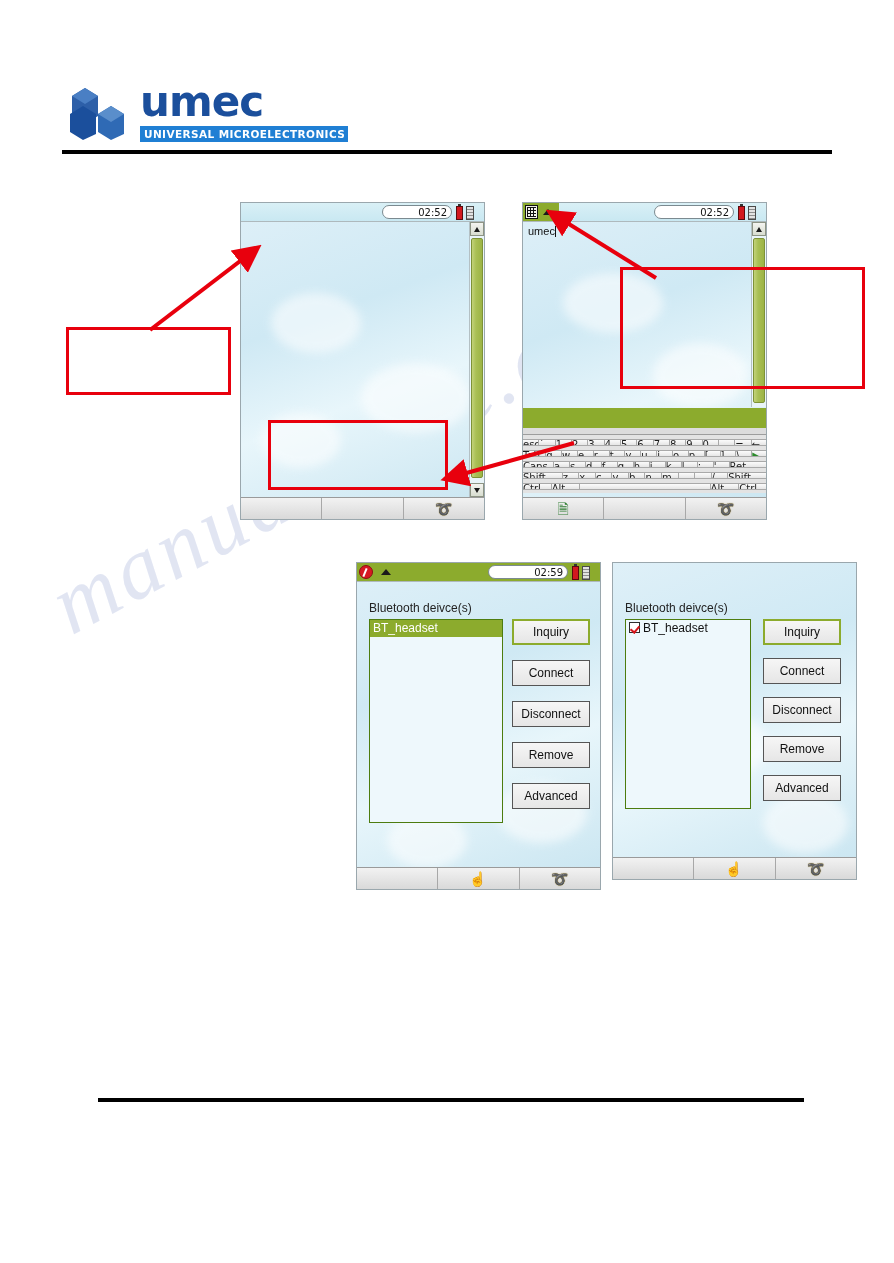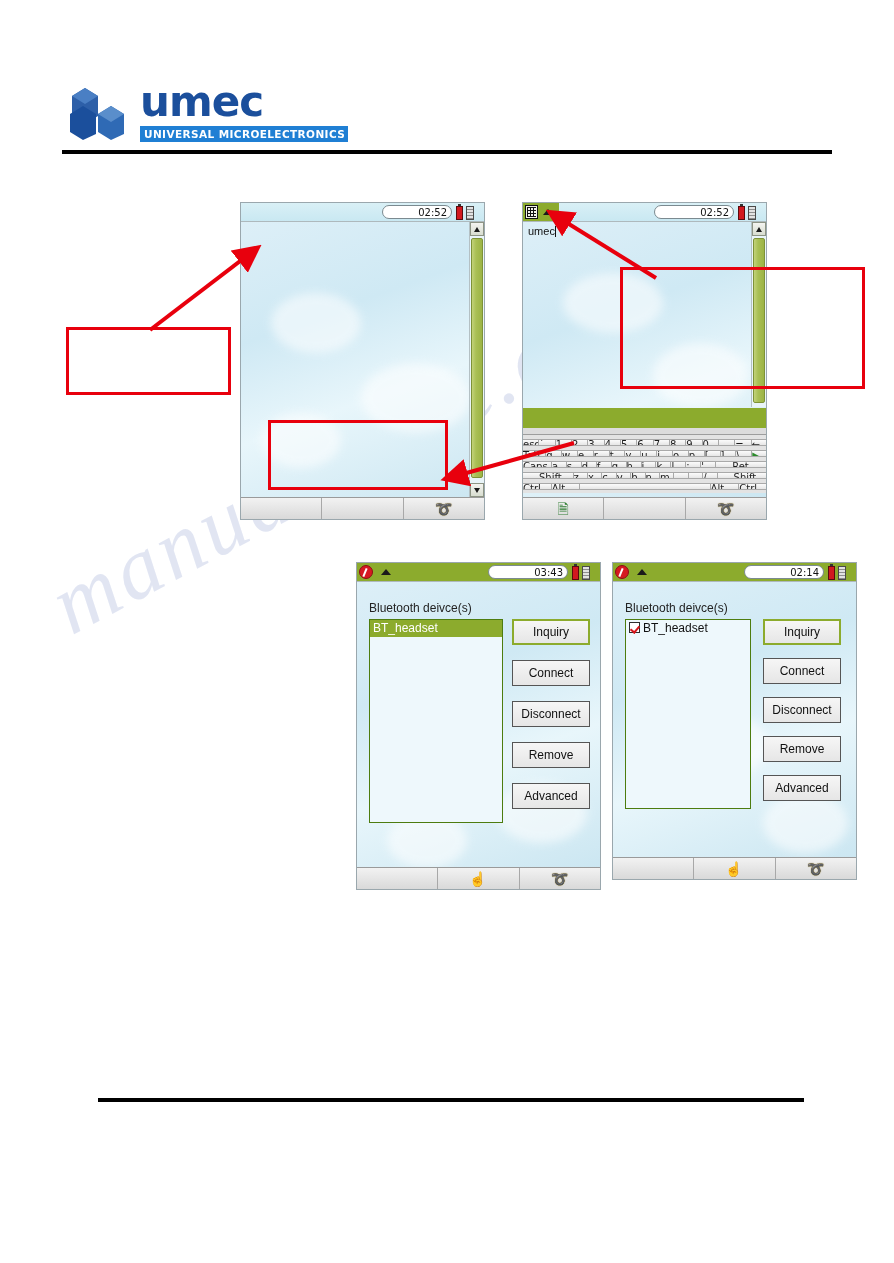--- a/index.html
+++ b/index.html
@@ -335,21 +335,21 @@
     line-height: 9px;
     text-align: left;
     color: #1c1c1c;
     box-sizing: border-box;
     margin: 4px 0 0 -1px;
     overflow: hidden;
     white-space: nowrap;
   }
   .key.w15 { flex: 1.5; }
   .key.w20 { flex: 2; }
-  .key.w25 { flex: 2.5; padding-left: 16px; }
+  .key.w25 { flex: 2.5; }
   .key.w70 { flex: 7; }
   .key.grn { color: #2b8a2b; }
 
   
   .bt-label {
     position: absolute;
     font-family: "Liberation Sans", sans-serif;
     font-size: 12px;
     color: #222;
     white-space: nowrap;
@@ -603,21 +603,21 @@
     <div class="cloud" style="left:40px;  top:120px; width:100px;height:70px;"></div>
     <div class="cloud" style="left:140px; top:220px; width:90px; height:60px;"></div>
     <div class="cloud" style="left:30px;  top:250px; width:80px; height:55px;"></div>
   </div>
 
   <div class="titlebar" style="background:#8cab2d;">
     <div class="tb-green" style="width:245px;">
       <div class="tb-icon-red"></div>
       <div class="tb-tri" style="left:24px; top:6px;"></div>
     </div>
-    <div class="tb-clock" style="right:32px; top:2px; width:80px;">03:43</div>
+    <div class="tb-clock" style="right:32px; top:2px; width:80px;">02:59</div>
     <div class="bat-red" style="right:21px; top:3px;"></div>
     <div class="bat-grey" style="right:10px; top:3px;"></div>
   </div>
 
   <div class="bt-label" style="left:12px; top:38px;">Bluetooth deivce(s)</div>
 
   <div class="bt-list" style="left:12px; top:56px; width:134px; height:204px;">
     <div class="bt-item sel">
       <span>BT_headset</span>
     </div>
@@ -639,29 +639,20 @@
     </div>
   </div>
 </div>
 
 <div class="device" id="dev4" style="left:612px; top:562px; width:245px; height:318px;">
   <div class="dev-screen">
     <div class="cloud" style="left:60px;  top:150px; width:95px; height:65px;"></div>
     <div class="cloud" style="left:150px; top:230px; width:85px; height:60px;"></div>
   </div>
 
-  <div class="titlebar" style="background:#8cab2d;">
-    <div class="tb-green" style="width:245px;">
-      <div class="tb-icon-red"></div>
-      <div class="tb-tri" style="left:24px; top:6px;"></div>
-    </div>
-    <div class="tb-clock" style="right:32px; top:2px; width:80px;">02:14</div>
-    <div class="bat-red" style="right:21px; top:3px;"></div>
-    <div class="bat-grey" style="right:10px; top:3px;"></div>
-  </div>
 
   <div class="bt-label" style="left:12px; top:38px;">Bluetooth deivce(s)</div>
 
   <div class="bt-list" style="left:12px; top:56px; width:126px; height:190px;">
     <div class="bt-item">
       <span class="bt-chk"></span><span>BT_headset</span>
     </div>
   </div>
 
   <div class="bt-btn focus" style="left:150px; top:56px;  width:78px; height:26px;">Inquiry</div>

